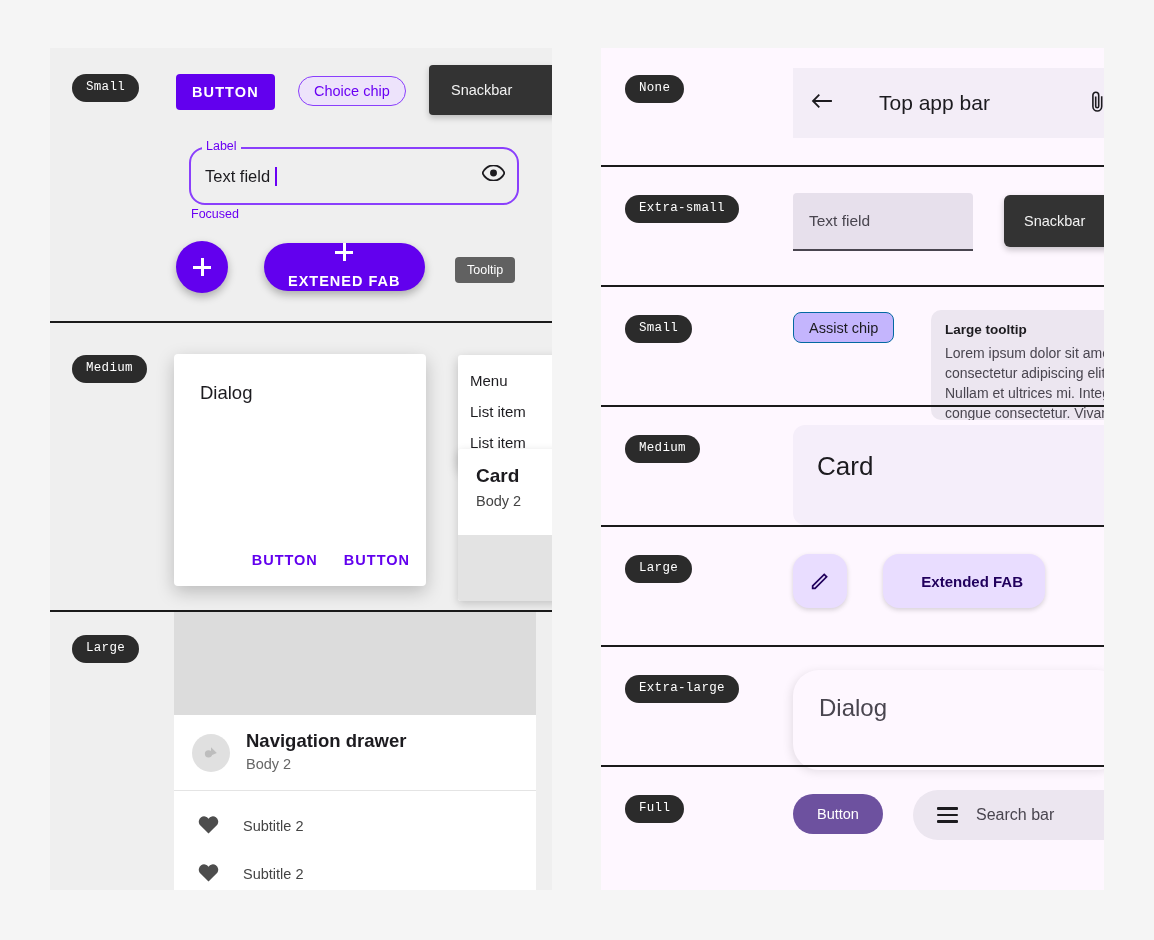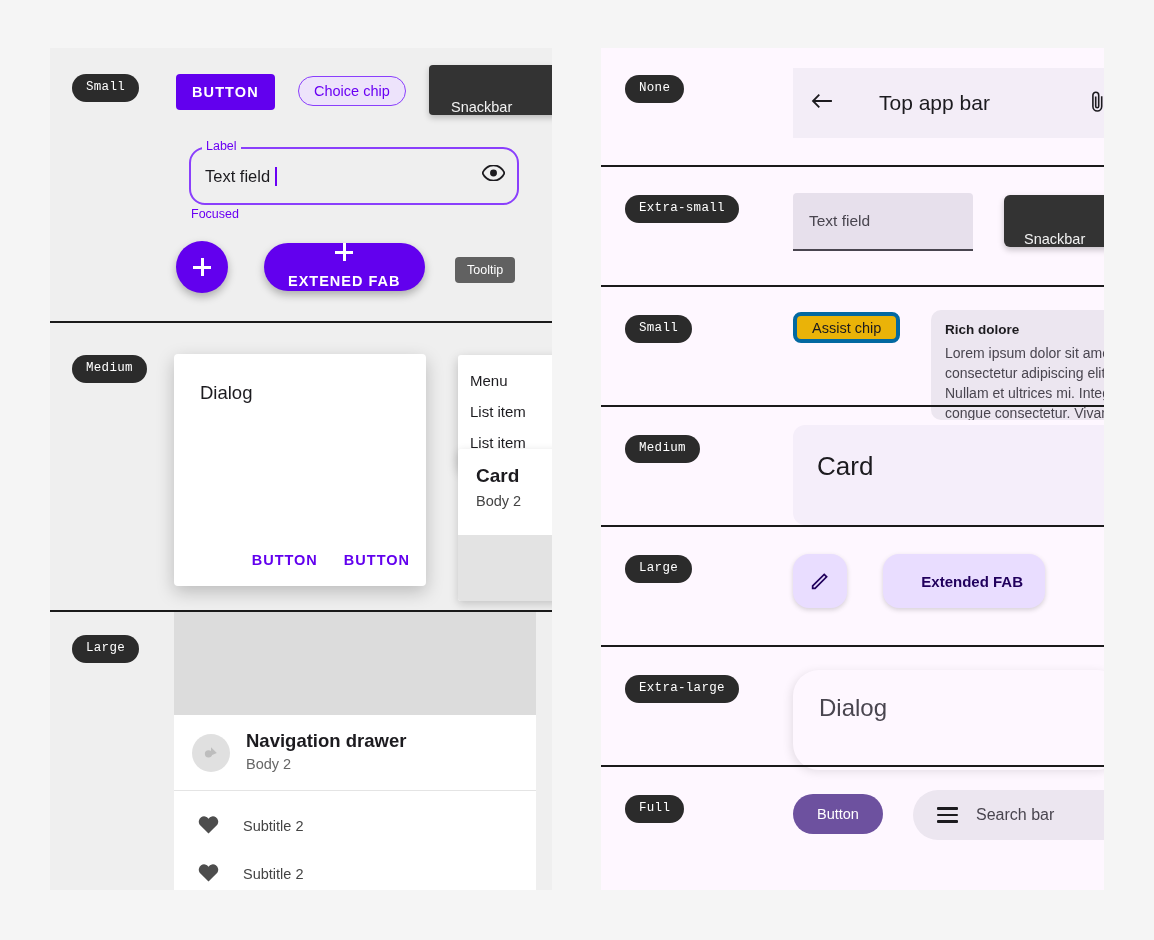--- a/index.html
+++ b/index.html
@@ -54,21 +54,21 @@
     font-size: 14.5px; height: 30px; padding: 0 15px;
     display: flex; align-items: center; justify-content: center;
     cursor: pointer; white-space: nowrap;
   }
   
   .snackbar-dark {
     position: absolute;
     background: #333333; color: #f2f2f2;
     border-radius: 4px;
     font-size: 14.5px;
-    display: flex; align-items: flex-end;
+    display: flex; align-items: center;
     box-shadow: 0 3px 6px rgba(0,0,0,.22);
     white-space: nowrap;
   }
   
   .tf-outlined {
     position: absolute;
     width: 330px; height: 58px;
     border: 2px solid #8a3ffc; border-radius: 16px;
     background: transparent;
   }
@@ -194,22 +194,22 @@
   .tf-filled {
     position: absolute; background: #e7e0ec;
     border-bottom: 2px solid #49454f;
     border-radius: 4px 4px 0 0;
     display: flex; align-items: center;
   }
   .tf-filled .ph { margin-left: 16px; font-size: 15.5px; color: #49454f; }
 
   
   .assist-chip {
-    position: absolute; background: #eab308; color: #1c1b1f;
-    border: 4px solid #0369a1; border-radius: 8px;
+    position: absolute; background: #c4b5fd; color: #1c1b1f;
+    border: 1px solid #0369a1; border-radius: 8px;
     font-size: 14.5px; height: 31px; padding: 0 15px;
     display: flex; align-items: center; justify-content: center;
     cursor: pointer; white-space: nowrap;
   }
   
   .rich-tooltip {
     position: absolute; background: #ece6f0; border-radius: 10px;
     padding: 12px 14px; overflow: hidden;
   }
   .rich-tooltip .rt-title { font-size: 13.5px; font-weight: 700; color: #1c1b1f; margin-bottom: 6px; }
@@ -382,21 +382,21 @@
       <span class="ph">Text field</span>
     </div>
     <div class="snackbar-dark" style="left:403px; top:147px; width:150px; height:52px; padding-left:20px; border-radius:6px;">
       <span>Snackbar</span>
     </div>
     <div class="r-divider" style="top:237px;"></div>
 
     <div class="token-pill" style="left:24px; top:267px;">Small</div>
     <div class="assist-chip" style="left:192px; top:264px;">Assist chip</div>
     <div class="rich-tooltip" style="left:330px; top:262px; width:215px; height:110px;">
-      <div class="rt-title">Rich dolore</div>
+      <div class="rt-title">Large tooltip</div>
       <div class="rt-body">Lorem ipsum dolor sit amet, consectetur adipiscing elit. Nullam et ultrices mi. Integer congue consectetur. Vivamus.</div>
     </div>
     <div class="r-divider" style="top:357px;"></div>
 
     <div class="token-pill" style="left:24px; top:387px;">Medium</div>
     <div class="right-card" style="left:192px; top:377px; width:330px; height:100px;">
       <div class="rc-title">Card</div>
     </div>
     <div class="r-divider" style="top:477px;"></div>
 

